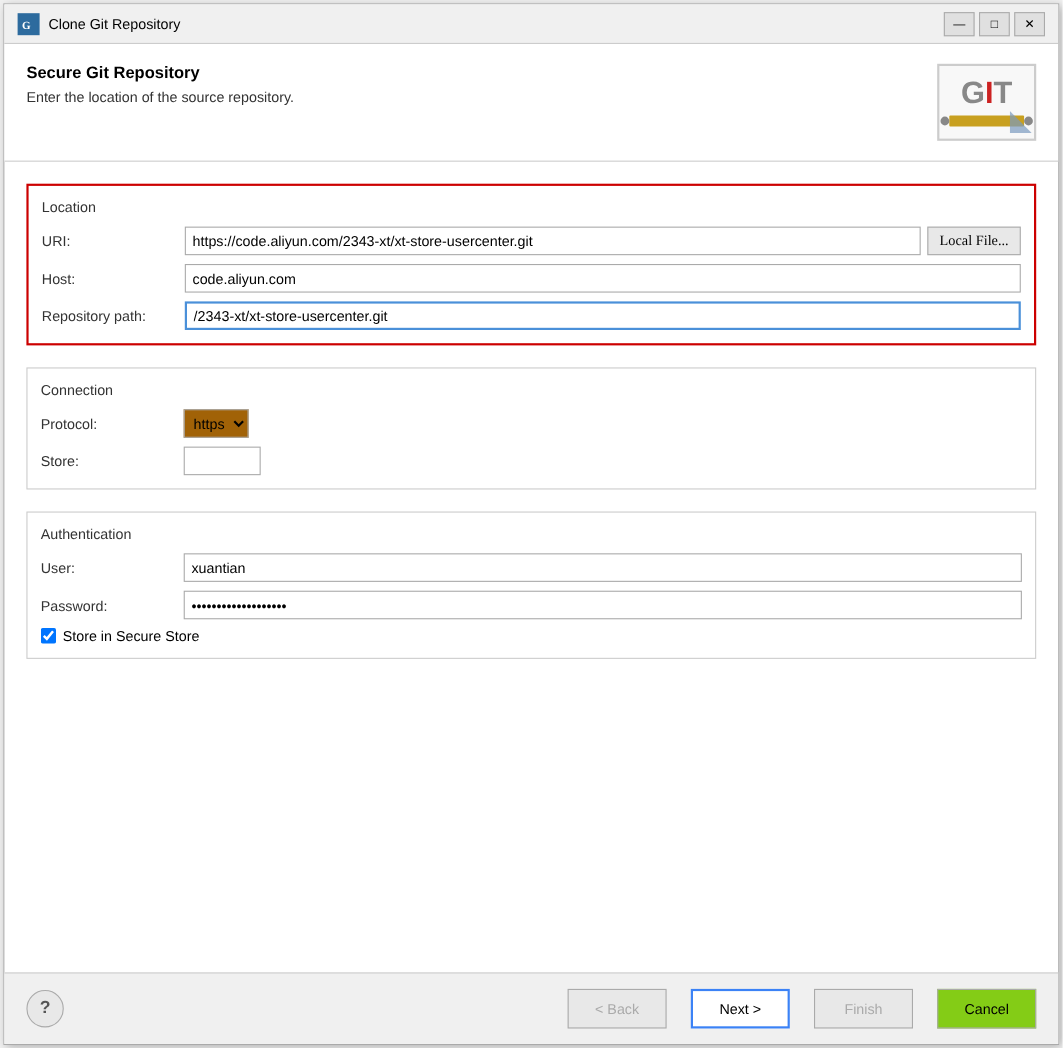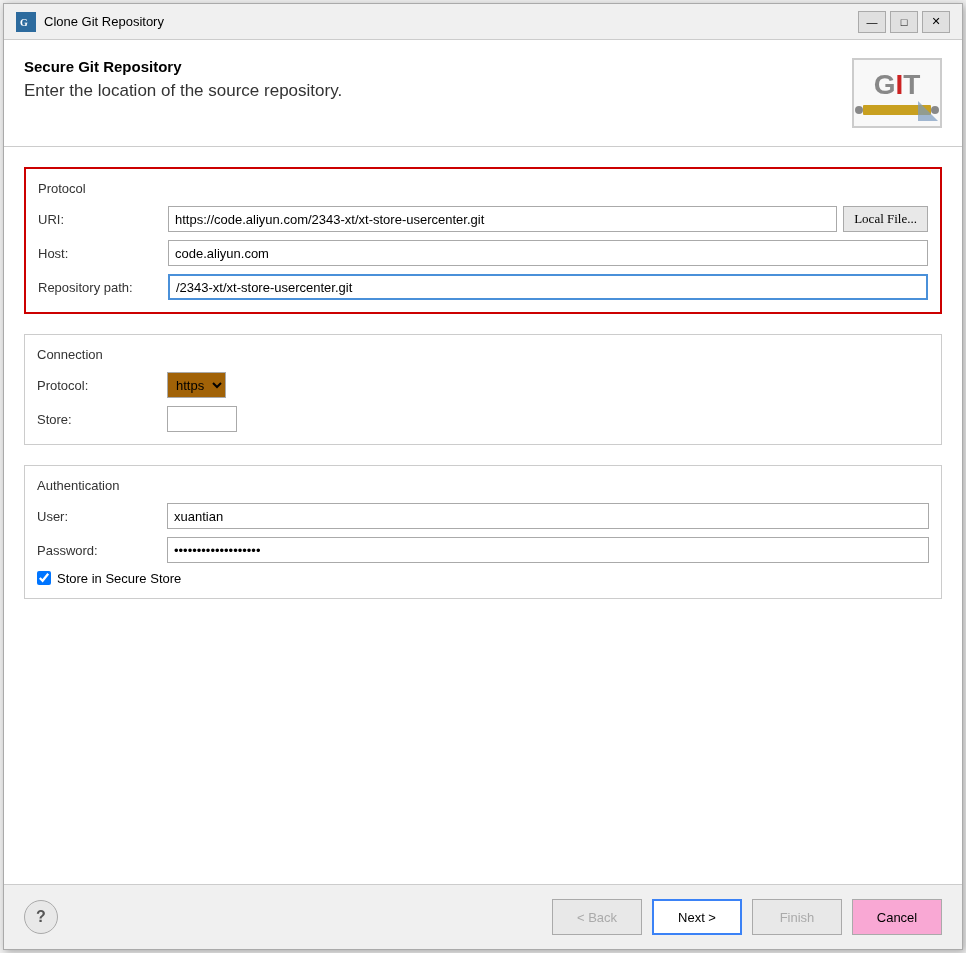--- a/index.html
+++ b/index.html
@@ -81,21 +81,21 @@
     }
     .header-text {
       flex: 1;
     }
     .header-title {
       font-size: 15px;
       font-weight: bold;
       margin-bottom: 6px;
     }
     .header-subtitle {
-      font-size: 17px;
+      font-size: 13px;
       color: #333333;
     }
 
     
     .git-logo {
       width: 90px;
       height: 70px;
       border: 2px solid #cccccc;
       display: flex;
       flex-direction: column;
@@ -223,28 +223,28 @@
       cursor: pointer;
       display: flex;
       align-items: center;
       justify-content: center;
       font-size: 16px;
       font-weight: bold;
       color: #555;
     }
     .footer-buttons {
       display: flex;
-      gap: 10px;
+      gap: 22px;
     }
     .footer-btn {
       height: 36px;
       min-width: 90px;
       padding: 0 16px;
       border: 1px solid #aaaaaa;
-      background: #f9a8d4;
+      background: #84cc16;
       cursor: pointer;
       font-size: 13px;
       font-family: inherit;
     }
     .footer-btn.active {
       border: 2px solid #3b82f6;
       background: #ffffff;
     }
     .footer-btn:disabled {
       color: #aaaaaa;
@@ -302,21 +302,21 @@
         <svg width="20" height="20" viewBox="0 0 20 20">
           <polygon points="0,0 20,20 0,20" fill="#7a9abf" opacity="0.7"></polygon>
         </svg>
       </div>
     </div>
   </div>
 
   <div class="content">
 
     <div class="location-box">
-      <div class="section-header-label">Protocol</div>
+      <div class="section-header-label">Location</div>
 
       <div class="field-row">
         <div class="field-label">URI:</div>
         <div class="field-input-wrap">
           <input class="field-input" type="text" value="https://code.aliyun.com/2343-xt/xt-store-usercenter.git" style="">
           <button class="local-file-btn">Local File...</button>
         </div>
       </div>
 
       <div class="field-row">

